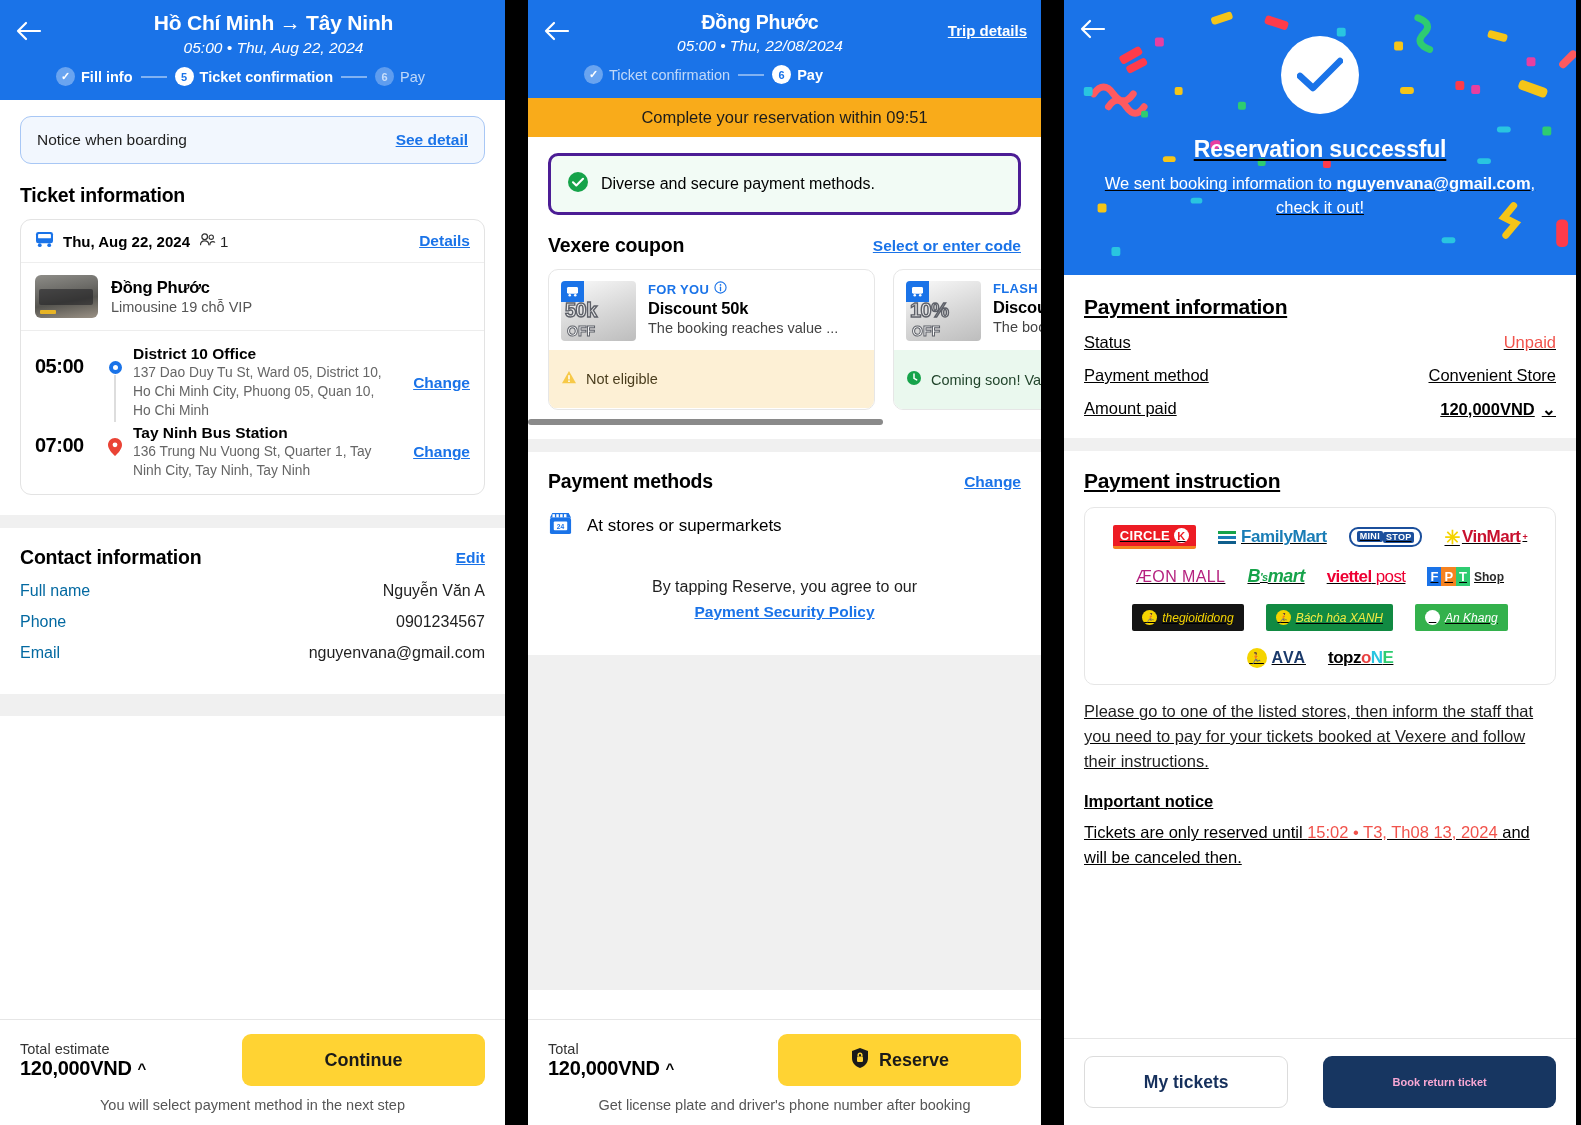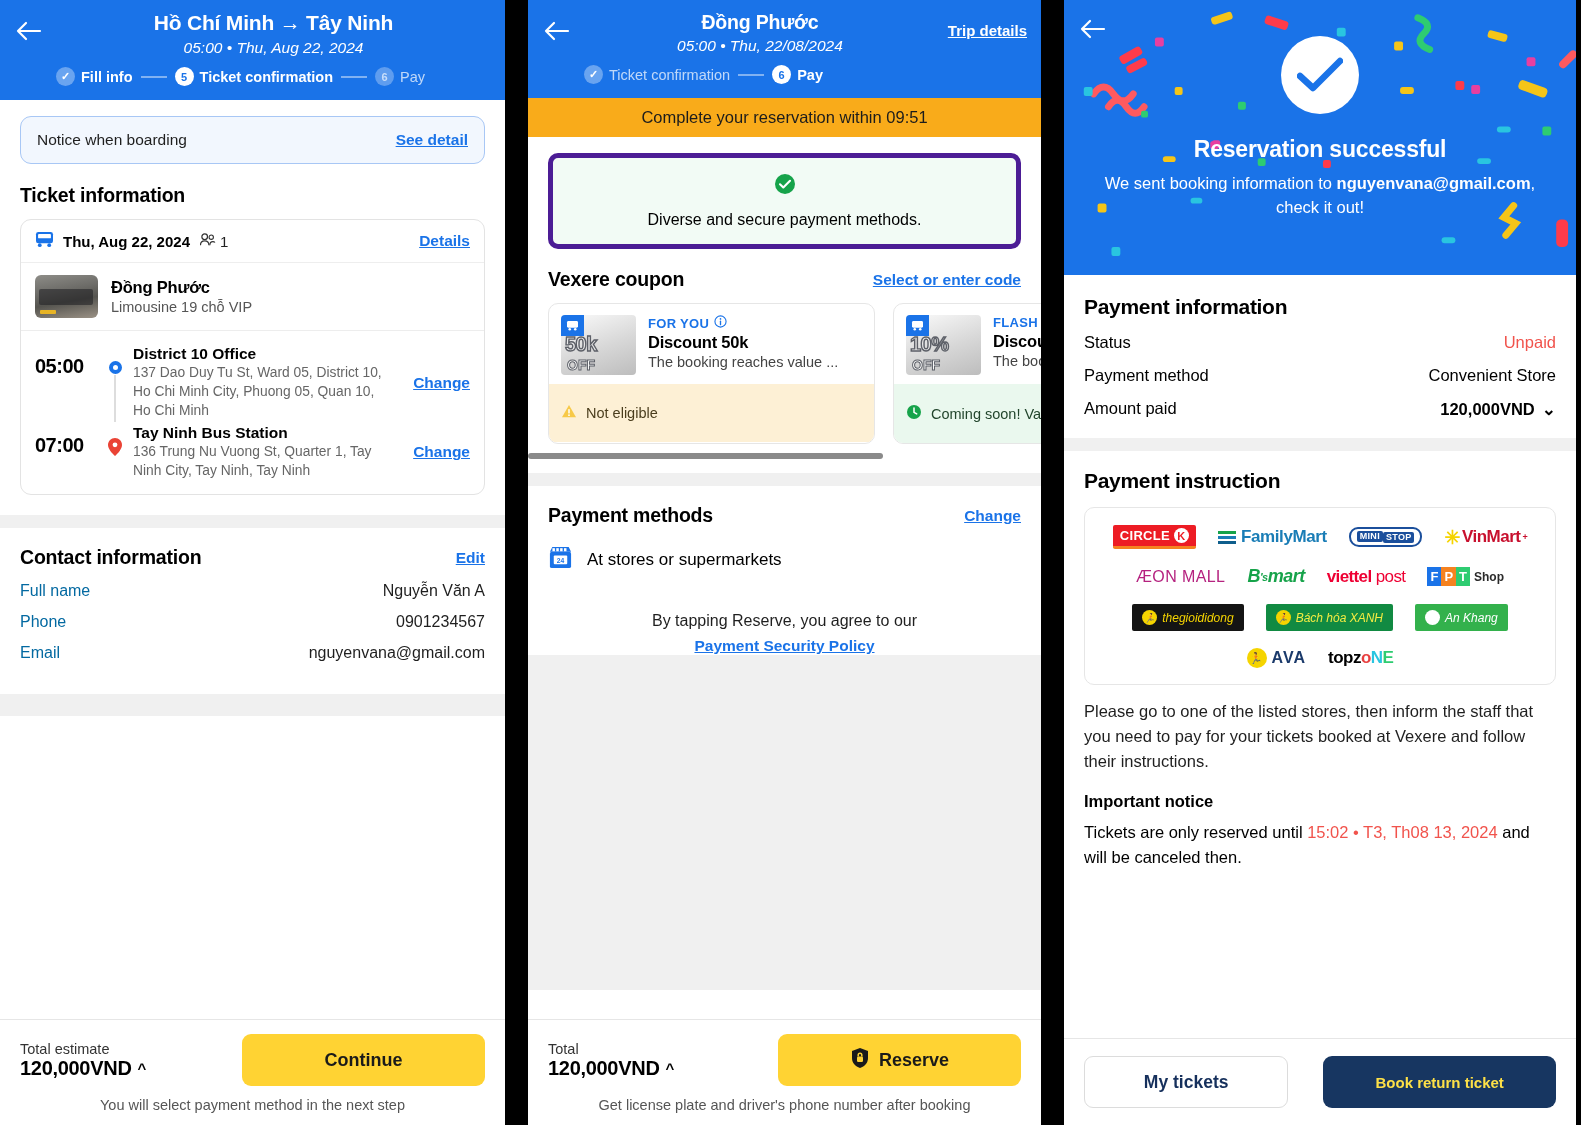--- a/index.html
+++ b/index.html
@@ -7,21 +7,21 @@
     width: 1581px; height: 1125px;
     background: #000;
     font-family: "Liberation Sans", sans-serif;
     overflow: hidden;
     display: flex;
   }
   .panel { height: 1125px; background: #fff; position: relative; overflow: hidden; flex-shrink: 0; }
   .p1 { width: 505px; }
   .gap { width: 23px; background: #000; flex-shrink: 0; }
   .p2 { width: 513px; }
-  .p3 { width: 512px; }
+  .p3 { width: 512px; text-decoration: underline; }
 
   
   .hdr { background: #1a73e8; color: #fff; padding: 10px 14px 14px 14px; position: relative; }
   .hdr-row { display: flex; align-items: flex-start; gap: 12px; text-align: center; }
   .back-arrow { width: 30px; height: 30px; flex-shrink: 0; display: flex; align-items: center; justify-content: center; cursor: pointer; margin-top: 6px;}
   .back-arrow svg { display:block; }
   .hdr-txt { flex: 1; }
   .hdr-title { font-size: 21px; font-weight: bold; letter-spacing: -.2px; line-height: 1.25; }
   .hdr-sub { font-size: 15.5px; margin-top: 3px; font-weight: 500; font-style: italic; }
   .hdr-link { font-size: 15px; font-weight: bold; text-decoration: underline; color:#fff; cursor:pointer; white-space:nowrap; padding-top: 12px;}
@@ -77,22 +77,22 @@
   .footer { position: absolute; left: 0; right: 0; bottom: 0; background: #fff; border-top: 1px solid #e6e6e6; padding: 14px 20px 12px 20px; }
   .ft-row { display: flex; align-items: center; justify-content: space-between; }
   .ft-label { font-size: 14.5px; color: #333; }
   .ft-amount { font-size: 20px; font-weight: bold; display: flex; align-items: center; gap: 6px; letter-spacing:-.3px; }
   .btn-yellow { background: #ffd333; border: none; border-radius: 9px; font-size: 18px; font-weight: bold; color: #1a1a1a;
     padding: 0 18px; height: 52px; min-width: 243px; cursor: pointer; display: flex; align-items: center; justify-content: center; gap: 9px; font-family: inherit;}
   .ft-note { text-align: center; font-size: 14.5px; color: #555; margin-top: 11px; }
 
   
   .timer { background: #f9ab1a; text-align: center; font-size: 16.5px; padding: 10px 0; color: #1c1c1c; font-weight: 500;}
-  .alert-ok { margin: 16px 20px 0 20px; border: 5px solid #4c1d95; background: #f2fbf5; border-radius: 10px; padding: 15px 16px;
-    display: flex; align-items: center; gap: 12px; font-size: 16px; flex-direction: column; }
+  .alert-ok { margin: 16px 20px 0 20px; border: 3px solid #4c1d95; background: #f2fbf5; border-radius: 10px; padding: 15px 16px;
+    display: flex; align-items: center; gap: 12px; font-size: 16px; }
   .coupon-head { display: flex; justify-content: space-between; align-items: center; padding: 19px 20px 0 20px; }
   .coupon-title { font-size: 19.5px; font-weight: bold; letter-spacing:-.2px;}
   .coupon-rail { display: flex; gap: 18px; padding: 12px 0 0 20px; overflow: hidden; }
   .coupon { width: 327px; flex-shrink: 0; border: 1px solid #e6e6e6; border-radius: 10px; overflow: hidden; background:#fff;}
   .coupon-top { display: flex; gap: 12px; padding: 11px 12px 9px 12px; }
   .cp-badge { width: 75px; height: 60px; flex-shrink: 0; border-radius: 4px; position: relative; overflow: hidden;
     background: linear-gradient(160deg,#fbfbfb,#d7d7d7 55%,#bdbdbd); }
   .cp-badge .bb { position: absolute; left: 0; top: 0; width: 23px; height: 21px; background: #1a73e8; display:flex;align-items:center;justify-content:center;}
   .cp-amt { position: absolute; left: 4px; top: 18px; font-size: 20px; font-weight: bold; color: #e9e9e9; -webkit-text-stroke: 1.4px #5d6068; letter-spacing:-.5px;}
   .cp-off { position: absolute; left: 6px; bottom: 2px; font-size: 14px; font-weight: bold; color: #fff; -webkit-text-stroke: 1px #5d6068; }
@@ -129,22 +129,22 @@
   .logo-row { display: flex; align-items: center; justify-content: center; gap: 22px; margin-bottom: 17px; flex-wrap: nowrap;}
   .logo-row:last-child { margin-bottom: 0; }
   .instr { padding: 14px 20px 0 20px; font-size: 16.5px; line-height: 1.52; color: #1f1f1f; }
   .imp-title { font-size: 16.5px; font-weight: bold; margin-top: 18px; }
   .imp-body { font-size: 16.5px; margin-top: 9px; line-height: 1.5; }
   .imp-body .red { color: #f1534c; }
   .p3-footer { position: absolute; left: 0; right: 0; bottom: 0; background: #fff; border-top: 1px solid #e6e6e6;
     padding: 17px 20px; display: flex; gap: 16px; }
   .btn-outline { flex: 1; background: #fff; border: 1px solid #dcdcdc; border-radius: 9px; height: 52px; font-size: 17.5px;
     font-weight: bold; color: #16305c; cursor: pointer; font-family: inherit; }
-  .btn-navy { flex: 1.15; background: #173661; border: none; border-radius: 9px; height: 52px; font-size: 15px;
-    font-weight: bold; color: #fde047; cursor: pointer; font-family: inherit; margin-left: 19px; }
+  .btn-navy { flex: 1.15; background: #173661; border: none; border-radius: 9px; height: 52px; font-size: 11px;
+    font-weight: bold; color: #f9a8d4; cursor: pointer; font-family: inherit; margin-left: 19px; }
   .p3-gray { height: 13px; background: #f0f0f0; }
 
   
   .lg { display:flex; align-items:center; justify-content:center; font-weight:bold; white-space:nowrap;}
   .lg-circlek { background:#ed1c24; color:#fff; font-size:13px; padding:3px 7px; border-radius:2px; letter-spacing:.3px; border-bottom:3px solid #f58220;}
   .lg-circlek .k { background:#fff; color:#ed1c24; border-radius:50%; width:15px;height:15px;display:inline-flex;align-items:center;justify-content:center;margin-left:4px;font-size:11px;}
   .lg-family { color:#1a7db6; font-size:17px; letter-spacing:-.4px; display:flex;align-items:center;gap:5px;}
   .lg-family .bars { width:18px; }
   .lg-family .bars div { height:3px; margin-bottom:2px; }
   .lg-mini { border:2.5px solid #1b4f9c; border-radius:9px 9px 10px 10px; padding:2px 6px; line-height:1; }

